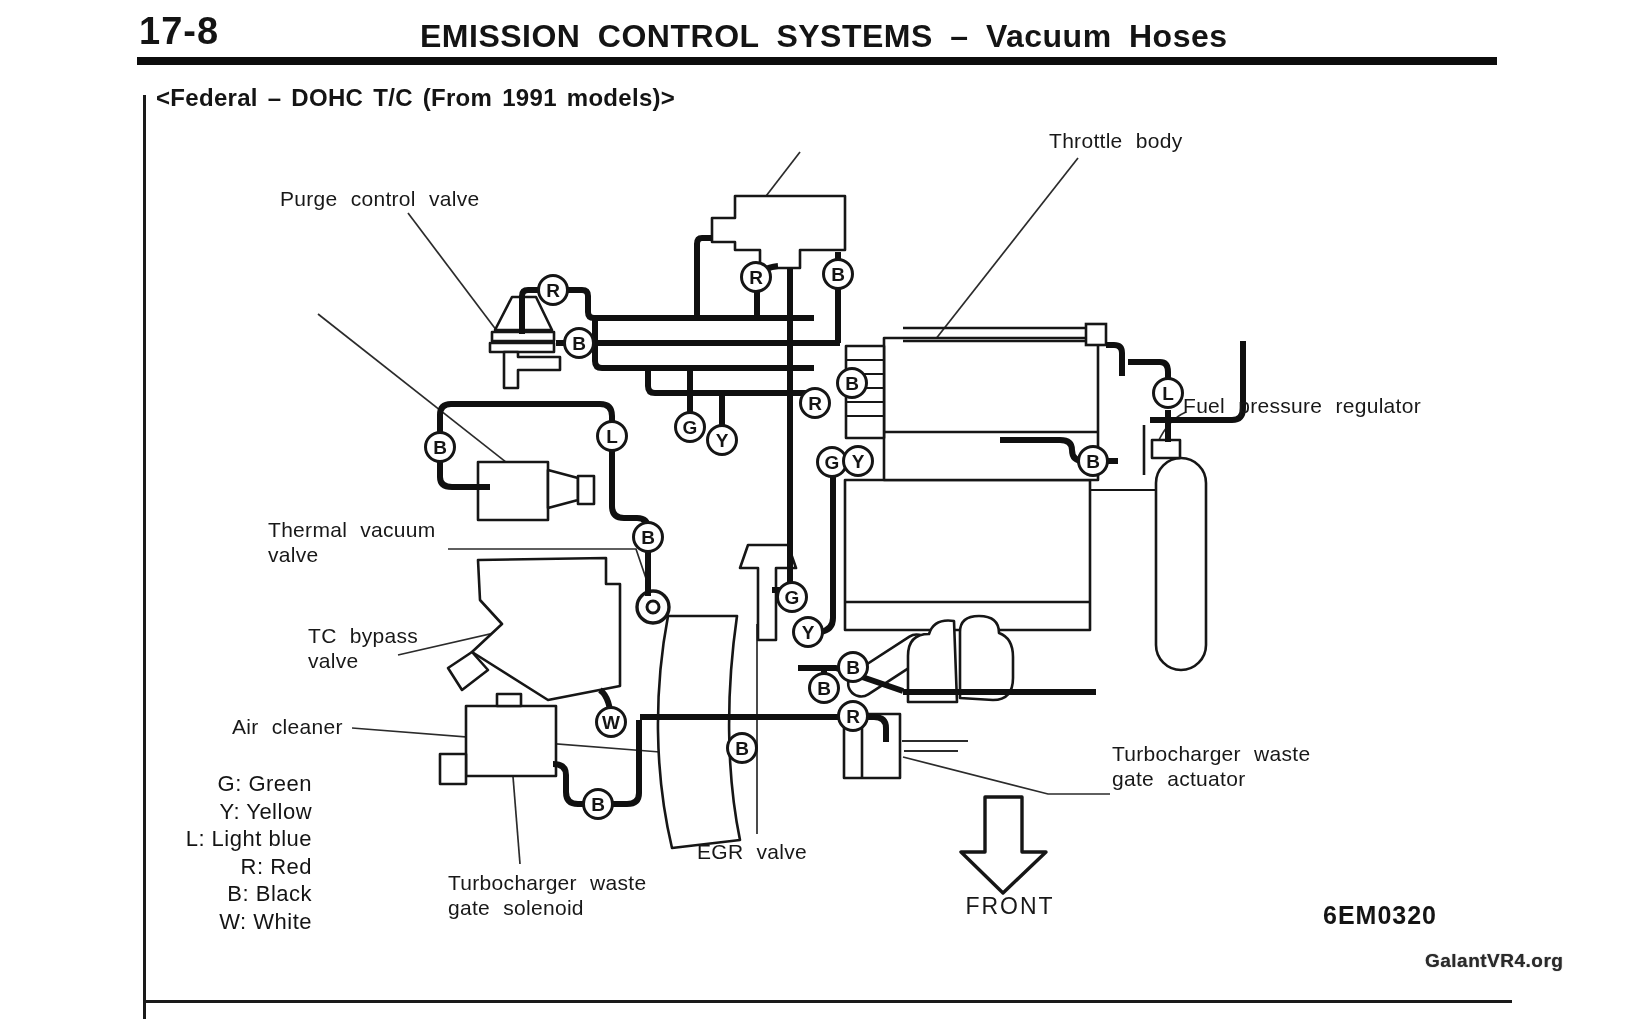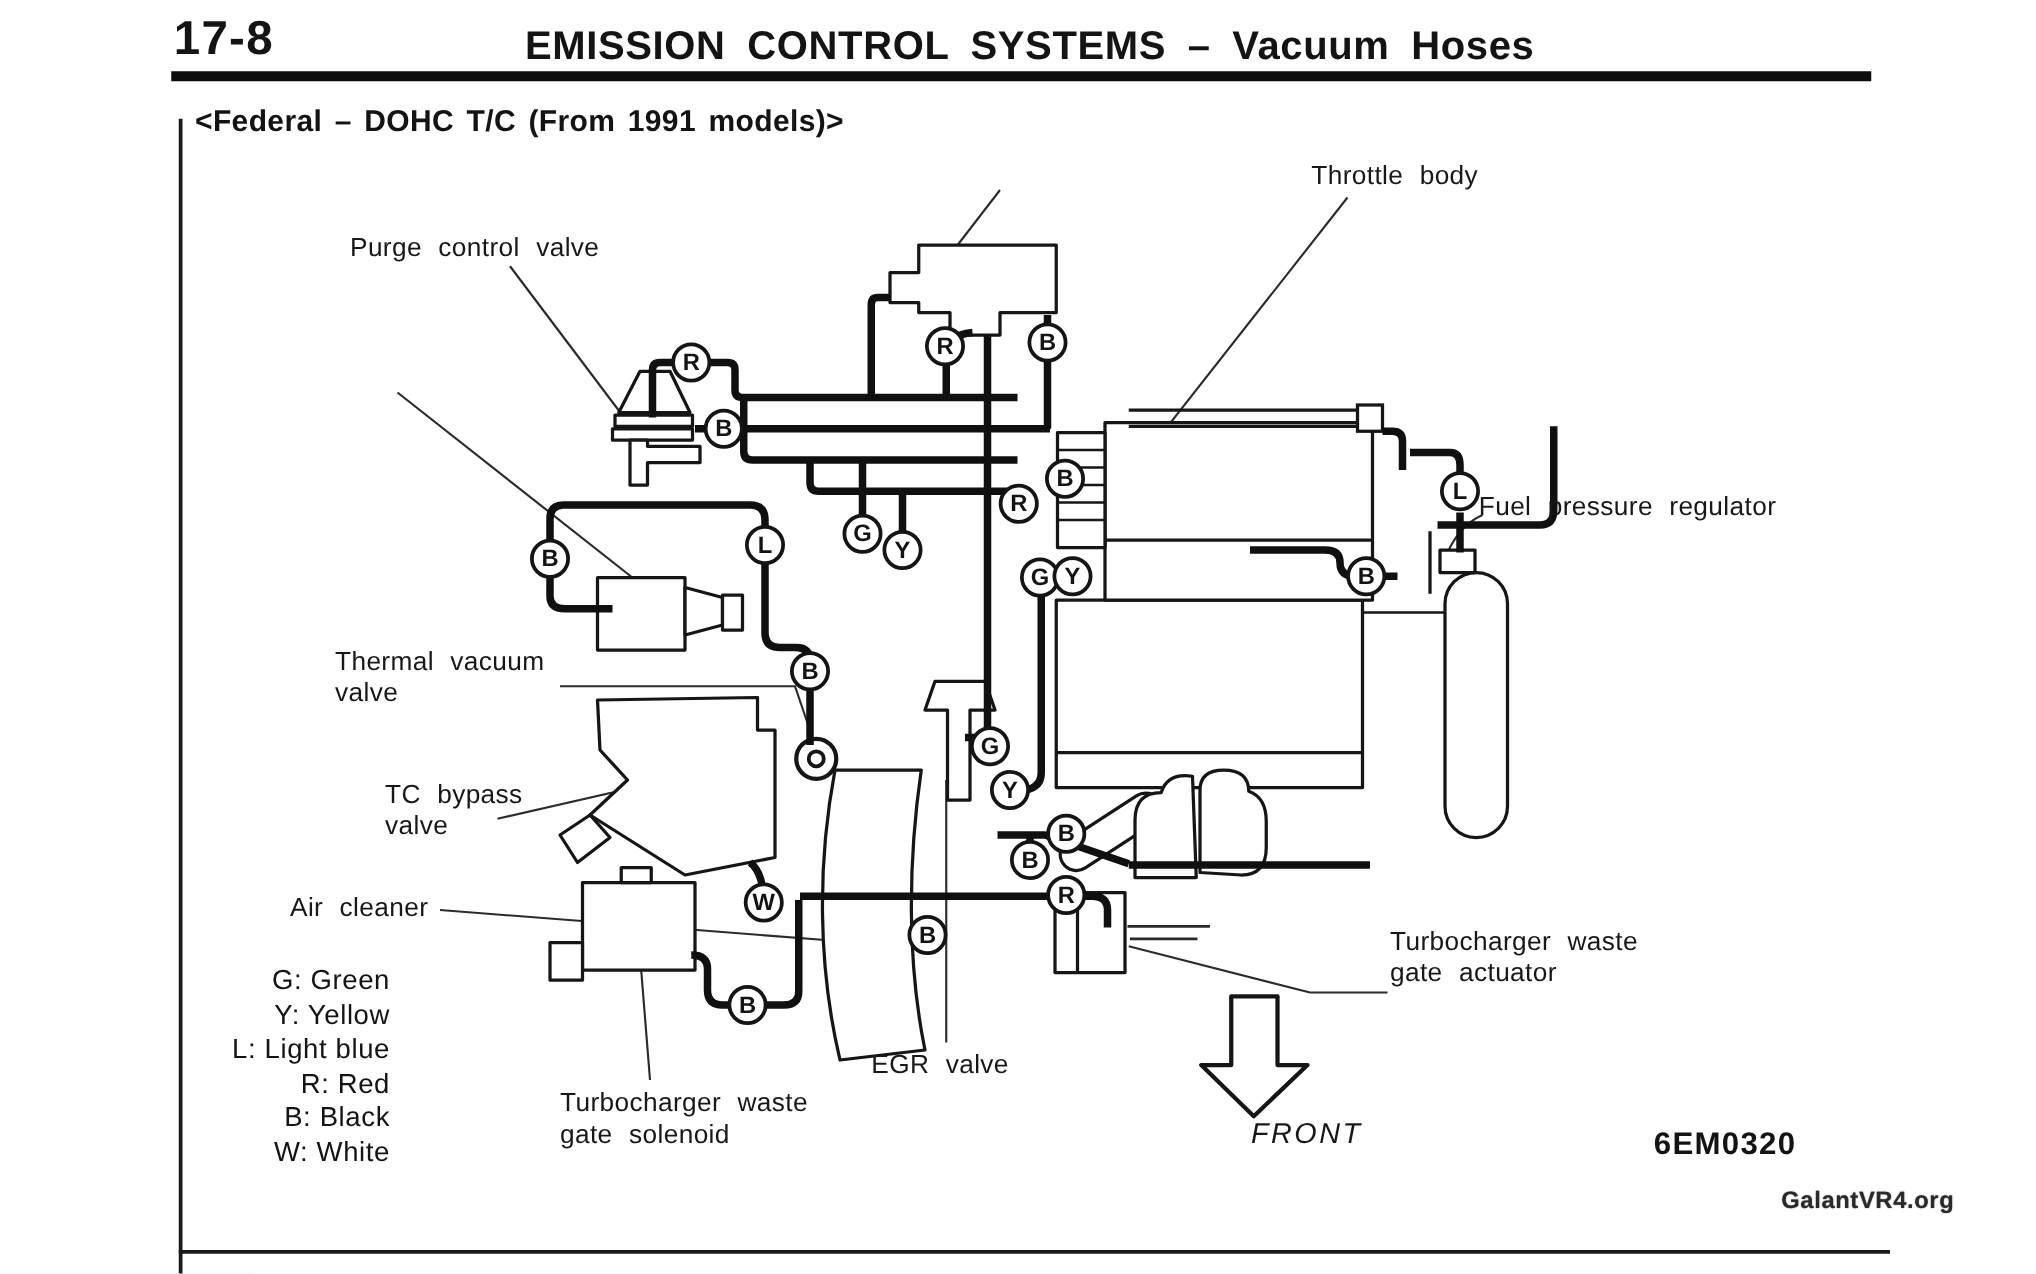--- a/index.html
+++ b/index.html
@@ -47,22 +47,22 @@
   }
   .legend-item{white-space:nowrap;text-align:right;}
   .legend-code{display:inline-block;min-width:30px;}
   .marker{
     position:absolute;width:32px;height:32px;box-sizing:border-box;
     border:3px solid #151515;border-radius:50%;background:#fff;
     display:flex;align-items:center;justify-content:center;
     font-size:19px;font-weight:bold;line-height:1;z-index:5;
   }
   .front-label{
-    position:absolute;left:930px;top:893px;width:160px;text-align:right;
-    font-size:23px;letter-spacing:2px;word-spacing:4px;color:#181818;font-style:italic;
+    position:absolute;left:930px;top:893px;width:160px;text-align:center;
+    font-size:23px;letter-spacing:2px;word-spacing:4px;color:#181818;
   }
   .figure-code{
     position:absolute;left:1323px;top:901px;
     font-size:25px;font-weight:bold;letter-spacing:1px;
   }
   .watermark{
     position:absolute;left:1425px;top:950px;
     font-size:19px;font-weight:bold;color:#2a2a2a;letter-spacing:0.5px;
     text-shadow:0 0 1px #555;
   }

